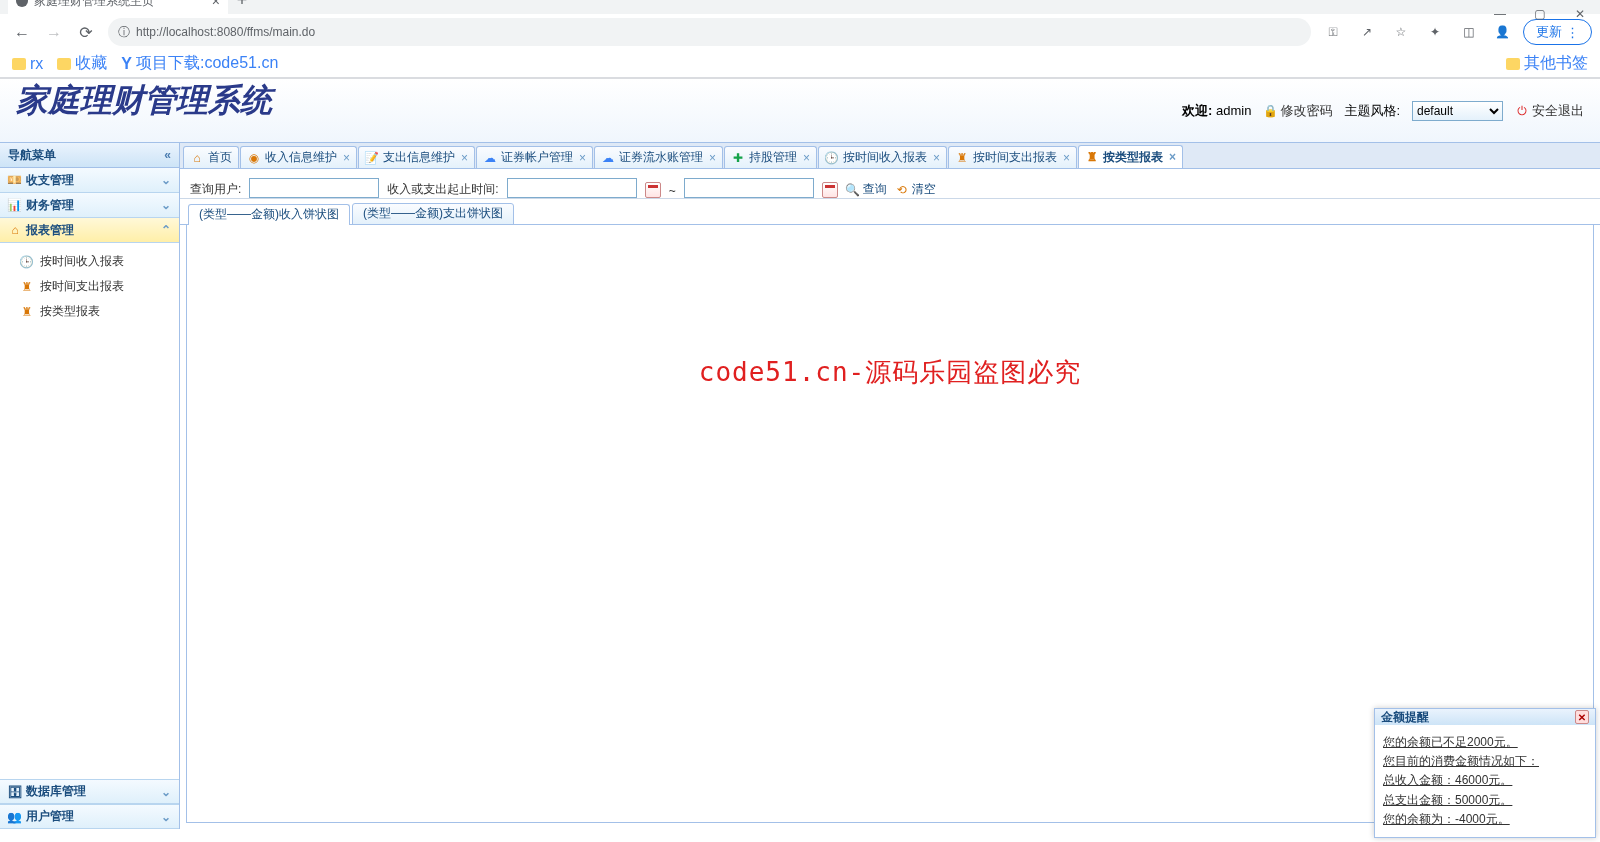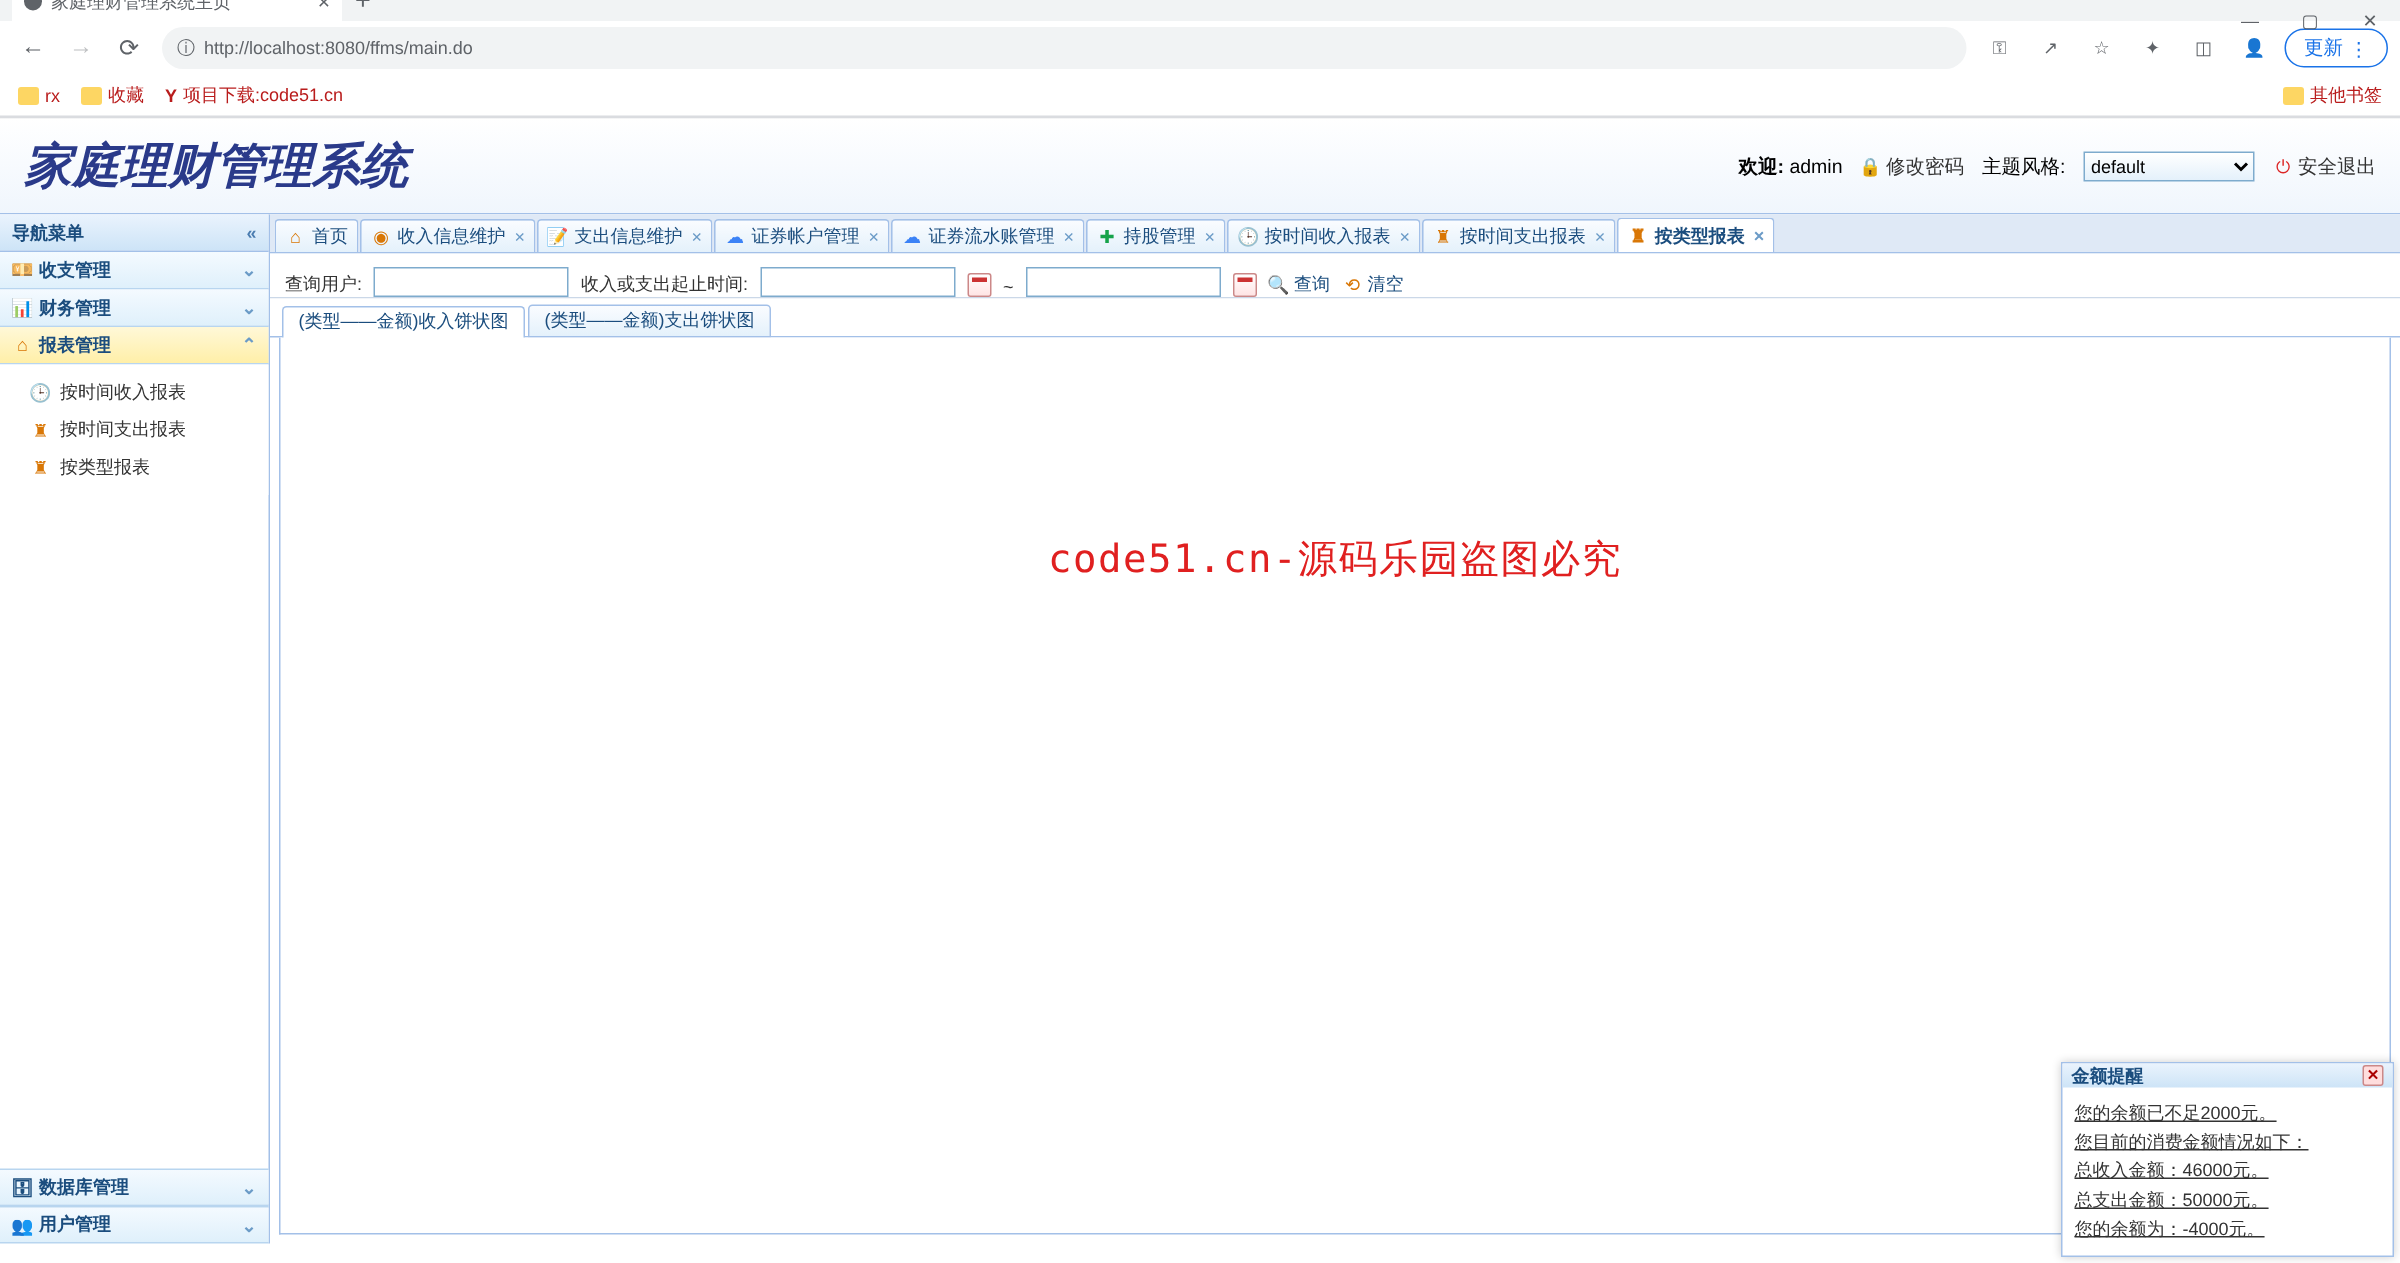--- a/index.html
+++ b/index.html
@@ -15,31 +15,31 @@
 .win-controls { position: absolute; right: 0; top: 0; display: flex; }
 .win-btn { width: 40px; height: 28px; display: flex; align-items: center; justify-content: center; color: #5f6368; }
 .addr-row { height: 36px; display: flex; align-items: center; padding: 4px 8px; gap: 4px; background: #fff; }
 .nav-btn { width: 28px; height: 28px; display: flex; align-items: center; justify-content: center; color: #5f6368; font-size: 16px; border-radius: 50%; }
 .nav-btn.disabled { opacity: 0.4; }
 .addr-bar { flex: 1; height: 28px; background: #f1f3f4; border-radius: 14px; display: flex; align-items: center; padding: 0 10px; color: #5f6368; margin: 0 4px; }
 .addr-right { display: flex; gap: 6px; align-items: center; }
 .icon-btn { width: 28px; height: 28px; display: flex; align-items: center; justify-content: center; color: #5f6368; }
 .update-pill { border: 1px solid #1a73e8; color: #1a73e8; border-radius: 14px; padding: 3px 12px; display: flex; align-items: center; font-size: 13px; }
 .bm-row { height: 28px; background: #fff; border-bottom: 1px solid #dadce0; display: flex; align-items: center; padding: 0 12px; gap: 14px; }
-.bm-item { display: flex; align-items: center; gap: 4px; color: #b91c1c; font-size: 12px; text-align: right; }
+.bm-item { display: flex; align-items: center; gap: 4px; color: #3b82f6; font-size: 16px; text-align: right; }
 .folder-icon { width: 14px; height: 12px; background: #fdd663; border-radius: 2px; }
 .bm-right { margin-left: auto; }
 
 
-.app-header { height: 64px; background: linear-gradient(#fff, #f0f6fd); border-bottom: 1px solid #a3c0e8; display: flex; align-items: center; padding: 0 16px; }
+.app-header { height: 64px; background: linear-gradient(#fff, #f0f6fd); border-bottom: 1px solid #a3c0e8; display: flex; padding: 0 16px; }
 .app-title { font-family: "STXingkai", "KaiTi", cursive; font-size: 32px; color: #2a3a8a; font-style: italic; font-weight: bold; }
 .header-right { margin-left: auto; display: flex; align-items: center; gap: 12px; font-size: 13px; }
 .welcome strong { font-weight: bold; }
 .hdr-link { display: flex; align-items: center; gap: 3px; color: #333; cursor: pointer; }
-.theme-sel { border: 1px solid #7eabcd; height: 20px; width: 114px; background: linear-gradient(#fff,#e4f1fb); font-size: 12px; }
+.theme-sel { border: 1px solid #7eabcd; height: 20px; width: 91px; background: linear-gradient(#fff,#e4f1fb); font-size: 12px; }
 
 
 .layout { display: flex; height: calc(842px - 28px - 36px - 28px - 64px); }
 .sidebar { width: 180px; border-right: 1px solid #a3c0e8; background: #fff; display: flex; flex-direction: column; }
 .panel-hdr { background: linear-gradient(#eaf3fd, #cde4f7); border-bottom: 1px solid #a3c0e8; height: 25px; display: flex; align-items: center; padding: 0 8px; font-weight: bold; color: #1b4d7e; cursor: pointer; }
 .panel-hdr .collapse { margin-left: auto; color: #4a7cb0; font-size: 12px; }
 .accordion-item { background: linear-gradient(#f4faff, #dff0fb); border-bottom: 1px solid #b8d5ef; height: 25px; display: flex; align-items: center; padding: 0 8px; color: #1b4d7e; font-weight: bold; cursor: pointer; }
 .accordion-item.active { background: linear-gradient(#fff8d8, #ffefa8); }
 .accordion-item .expand { margin-left: auto; color: #6b9bc7; }
 .sub-items { padding: 6px 0; background: #fff; flex: 0 0 auto; }

